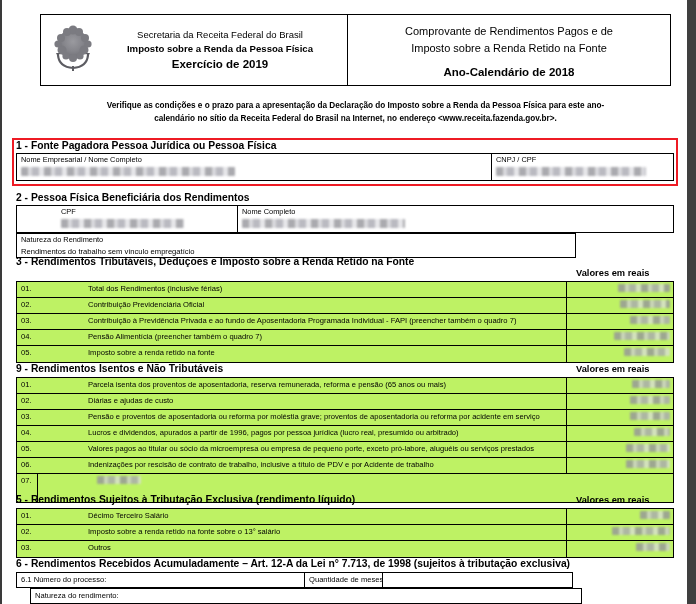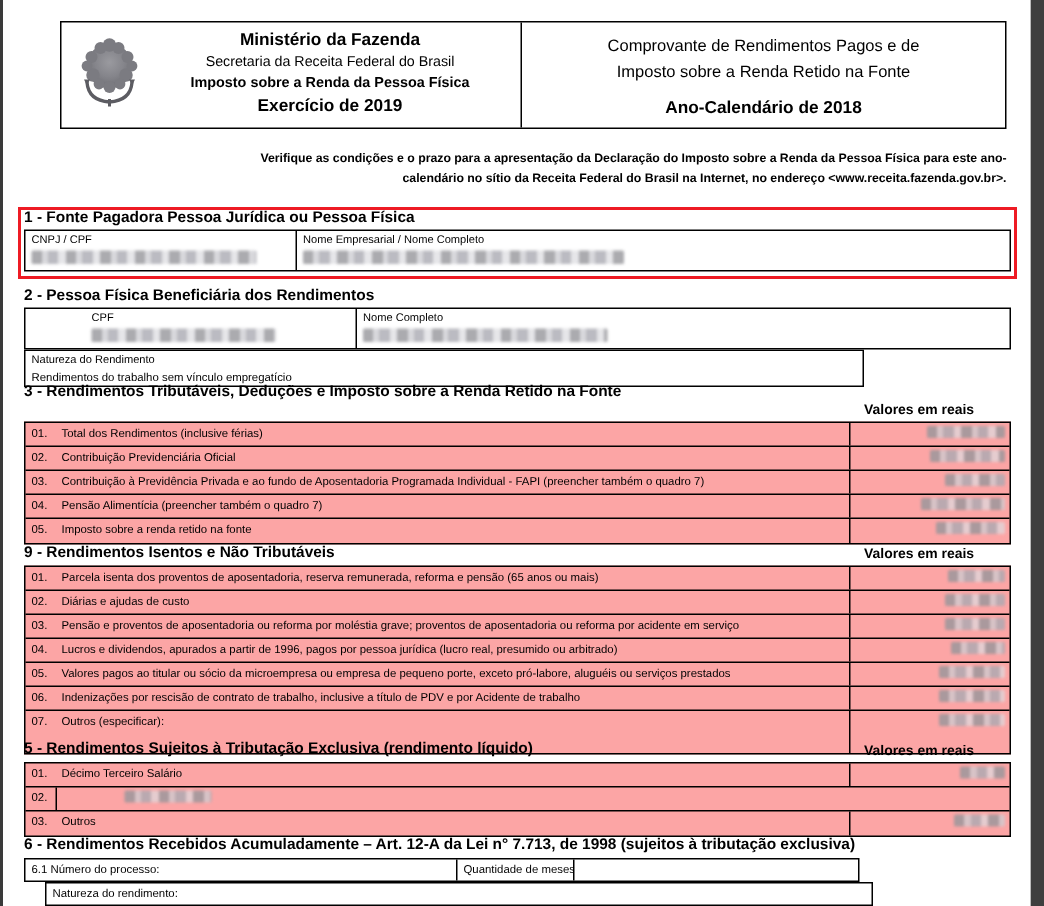--- a/index.html
+++ b/index.html
@@ -72,21 +72,21 @@
     align-items: center; justify-content: center;
     text-align: center;
   }
   .hdr-r1 { font-size: 11px; color: #000; line-height: 17px; }
   .hdr-r2 { font-size: 11.5px; font-weight: bold; color: #000; margin-top: 9px; }
 
   
   .notice {
     position: absolute;
     left: 38px; top: 100px; width: 631px;
-    text-align: right;
+    text-align: center;
     font-size: 8.2px; font-weight: bold;
     line-height: 12.5px;
     color: #000;
   }
 
   
   .redbox {
     position: absolute;
     left: 10px; top: 138px;
     width: 666px; height: 48px;
@@ -139,40 +139,41 @@
         rgba(170,170,178,0.85) 11px, rgba(170,170,178,0.85) 18px,
         rgba(220,220,224,0.75) 18px, rgba(220,220,224,0.75) 23px);
     filter: blur(1.1px);
     opacity: 0.95;
   }
 
   
   .ltbl {
     position: absolute;
     border: 1.4px solid #000;
-    background: #fca5a5;
+    background: #bef264;
   }
   .lrow {
     display: flex;
     border-bottom: 1px solid #000;
   }
   .lrow:last-child { border-bottom: none; }
   .lnum {
     font-size: 7.6px; color: #000;
     padding: 2px 0 0 4px;
     width: 20px;
     flex: 0 0 20px;
     white-space: nowrap;
   }
   .ltext {
     font-size: 7.6px; color: #000;
     padding: 2px 0 0 4px;
     flex: 1 1 auto;
     white-space: nowrap;
     overflow: hidden;
+    margin-left: 47px;
   }
   .lval {
     flex: 0 0 107px;
     border-left: 1.4px solid #000;
     position: relative;
   }
   .lval .redact {
     position: absolute;
     right: 3px; top: 2px;
     width: 46px; height: 8px;
@@ -242,48 +243,47 @@
               <circle cx="9" cy="22" r="3.6"></circle>
                 <circle cx="39" cy="22" r="3.6"></circle>
             </g>
             <path d="M9 33 Q10 45 24 46 Q38 45 39 33" fill="none" stroke="#5c5c62" stroke-width="2.2" stroke-linecap="round"></path>
             <path d="M7 31 L9 35 L11 31" fill="#5c5c62"></path>
             <path d="M37 31 L39 35 L41 31" fill="#5c5c62"></path>
             <rect x="23" y="44" width="2" height="5" fill="#5c5c62"></rect>
           </svg>
         </div>
         <div class="hdr-left-text">
-          <div class="hdr-t1">Ministério da Fazenda</div>
           <div class="hdr-t2">Secretaria da Receita Federal do Brasil</div>
           <div class="hdr-t3">Imposto sobre a Renda da Pessoa Física</div>
           <div class="hdr-t4">Exercício de 2019</div>
         </div>
       </div>
       <div class="hdr-right">
         <div class="hdr-r1">Comprovante de Rendimentos Pagos e de</div>
         <div class="hdr-r1">Imposto sobre a Renda Retido na Fonte</div>
         <div class="hdr-r2">Ano-Calendário de 2018</div>
       </div>
     </div>
 
     <div class="notice">
       <div>Verifique as condições e o prazo para a apresentação da Declaração do Imposto sobre a Renda da Pessoa Física para este ano-</div>
       <div>calendário no sítio da Receita Federal do Brasil na Internet, no endereço &lt;www.receita.fazenda.gov.br&gt;.</div>
     </div>
 
     <div class="sec-title" style="left:14px; top:140px;">1 - Fonte Pagadora Pessoa Jurídica ou Pessoa Física</div>
     <div class="tbl" style="left:14px; top:153px; width:658px; height:28px;">
       <div class="frow" style="border-bottom:none;">
+        <div class="fcell" style="flex:1 1 auto;">
+          <span class="flabel">Nome Empresarial / Nome Completo</span>
+          <span class="redact" style="width:214px;"></span>
+        </div>
         <div class="fcell" style="flex:0 0 181px;">
           <span class="flabel">CNPJ / CPF</span>
           <span class="redact" style="width:150px;"></span>
-        </div>
-        <div class="fcell" style="flex:1 1 auto;">
-          <span class="flabel">Nome Empresarial / Nome Completo</span>
-          <span class="redact" style="width:214px;"></span>
         </div>
       </div>
     </div>
     <div class="redbox"></div>
 
     <div class="sec-title" style="left:14px; top:192px;">2 - Pessoa Física Beneficiária dos Rendimentos</div>
     <div class="tbl" style="left:14px; top:205px; width:658px; height:28px;">
       <div class="frow" style="border-bottom:none;margin-left:40px;">
         <div class="fcell" style="flex:0 0 181px;">
           <span class="flabel">CPF</span>
@@ -380,39 +380,39 @@
         </div>
         <div class="lrow" style="height: 16px;">
           <div class="lnum">06.</div>
           <div class="ltext">Indenizações por rescisão de contrato de trabalho, inclusive a título de PDV e por Acidente de trabalho</div>
           <div class="lval">
             <span class="redact" style="width: 44px;"></span>
           </div>
         </div>
         <div class="lrow" style="height: 28px;">
           <div class="lnum">07.</div>
-          <div class="ltext">Outros (especificar):</div>
           <div class="lval">
             <span class="redact" style="width: 44px;"></span>
           </div>
         </div>
       </div>
 
     <div class="sec-title" style="left:14px; top:494px;">5 - Rendimentos Sujeitos à Tributação Exclusiva (rendimento líquido)</div>
     <div class="sec-valores" style="left:574px; top:495px;">Valores em reais</div>
     <div class="ltbl" id="s5" style="left:14px; top:508px; width:658px;">
         <div class="lrow" style="height: 16px;">
           <div class="lnum">01.</div>
           <div class="ltext">Décimo Terceiro Salário</div>
           <div class="lval">
             <span class="redact" style="width: 30px;"></span>
           </div>
         </div>
         <div class="lrow" style="height: 16px;">
           <div class="lnum">02.</div>
+          <div class="ltext">Imposto sobre a renda retido na fonte sobre o 13° salário</div>
           <div class="lval">
             <span class="redact" style="width: 58px;"></span>
           </div>
         </div>
         <div class="lrow" style="height: 16px;">
           <div class="lnum">03.</div>
           <div class="ltext">Outros</div>
           <div class="lval">
             <span class="redact" style="width: 34px;"></span>
           </div>

